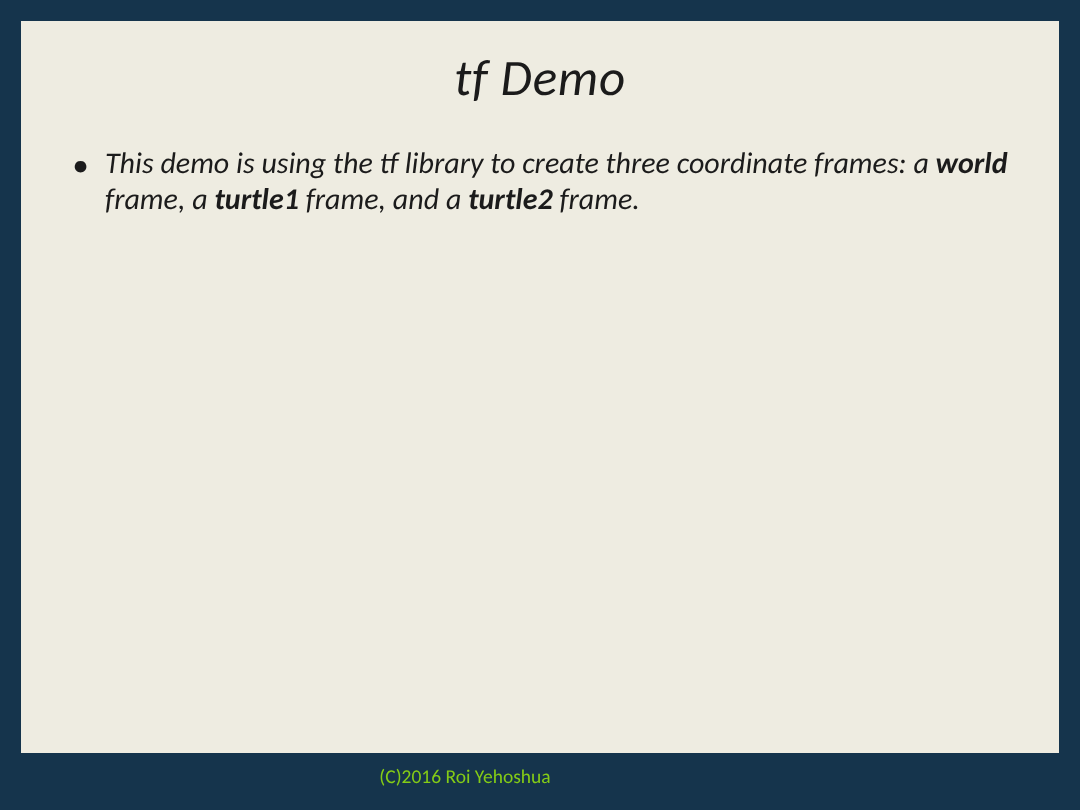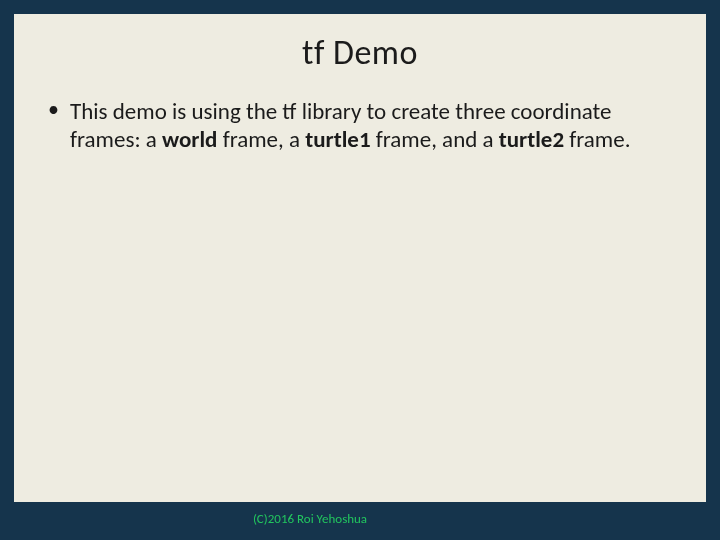--- a/index.html
+++ b/index.html
@@ -9,31 +9,32 @@
       font-family: Calibri, "Segoe UI", Arial, sans-serif;
     }
     .slide {
       position: absolute;
       left: 14px;
       top: 14px;
       width: 692px;
       height: 488px;
       background: #eeece1;
       padding: 18px 30px 0 30px;
+      font-style: italic;
     }
     .title {
       font-size: 34px;
       font-weight: 400;
       color: #1b1b1b;
       text-align: center;
       margin-bottom: 24px;
       letter-spacing: 0.5px;
     }
     .body {
-      font-size: 23px;
+      font-size: 20px;
       color: #1b1b1b;
       line-height: 1.22;
     }
     .body ul {
       list-style: none;
       padding-left: 0;
     }
     .body li {
       position: relative;
       padding-left: 26px;
@@ -48,21 +49,21 @@
       color: #1b1b1b;
     }
     .body b { font-weight: 700; }
     .footer {
       position: absolute;
       left: 0;
       bottom: 14px;
       width: 620px;
       text-align: center;
       font-size: 13px;
-      color: #22c55e;
+      color: #84cc16;
     }
   </style>
 </head>
 <body>
 
 <div class="slide">
   <h1 class="title">tf Demo</h1>
   <div class="body">
     <ul>
       <li>

